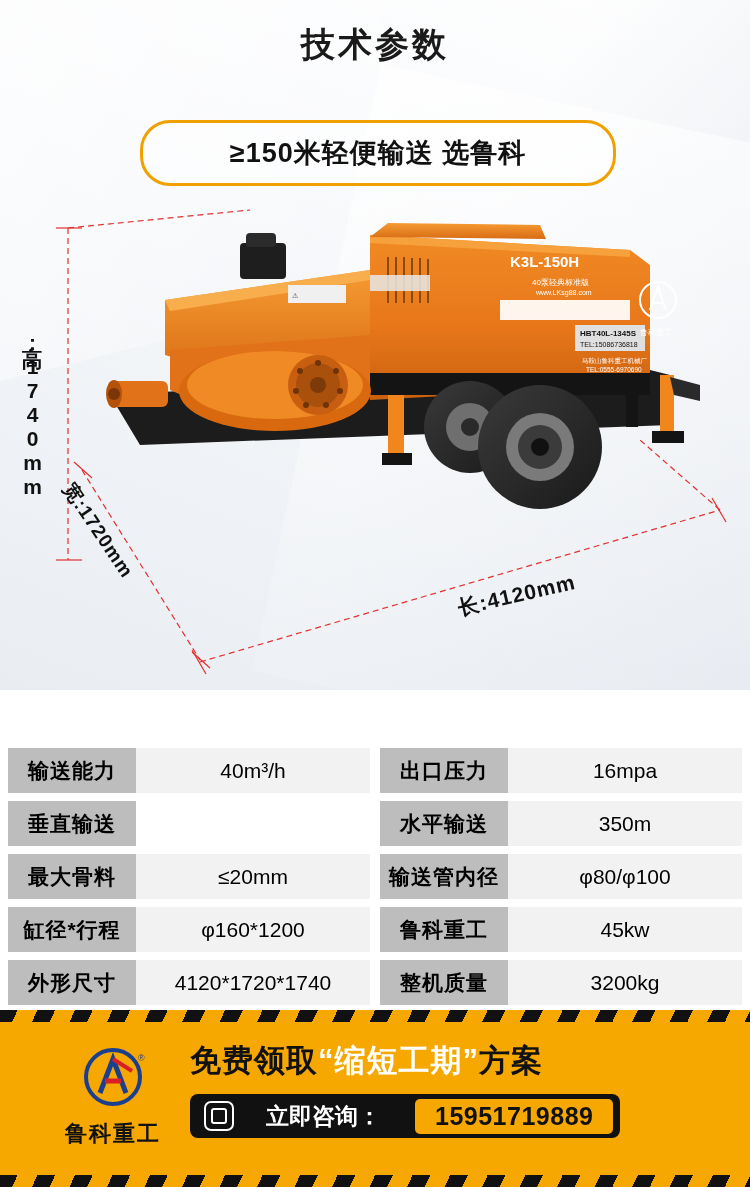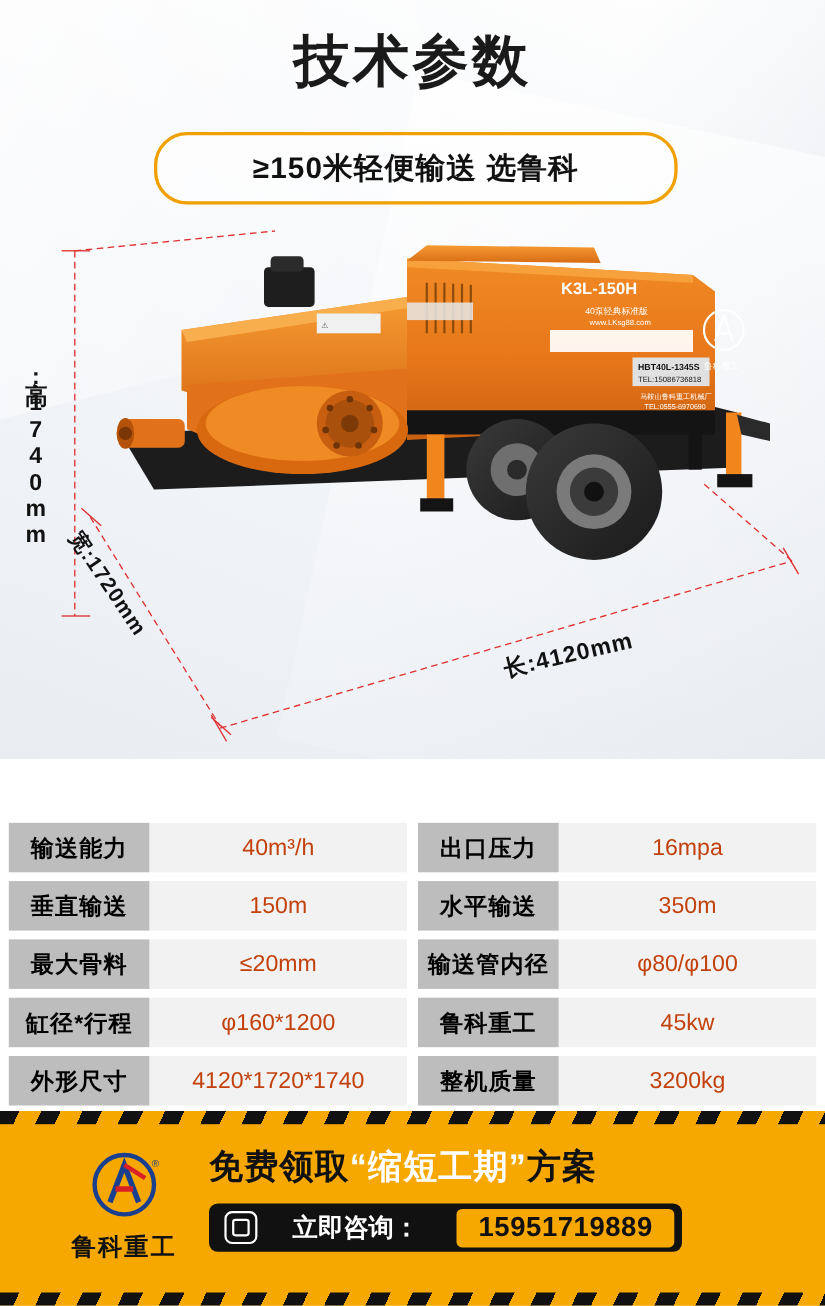--- a/index.html
+++ b/index.html
@@ -27,21 +27,21 @@
     transform:rotate(-14deg);
   }
   .hero:after{
     content:"";position:absolute;right:-160px;top:120px;width:600px;height:620px;
     background:linear-gradient(160deg,rgba(255,255,255,.75),rgba(222,228,236,.15));
     transform:rotate(12deg);
   }
 
   .title{
     position:absolute;top:22px;left:0;width:750px;text-align:center;
-    font-size:51px;font-weight:bold;color:#1a1a1a;letter-spacing:3px;
+    font-size:34px;font-weight:bold;color:#1a1a1a;letter-spacing:3px;
     z-index:5;
   }
   .subtitle-box{
     position:absolute;top:95px;left:140px;width:470px;height:60px;
     border:3px solid #f0a000;border-radius:30px;
     background:rgba(255,255,255,.55);
     display:flex;align-items:center;justify-content:center;
     z-index:5;
     margin-top:25px;
   }
@@ -73,21 +73,21 @@
   .specs{
     position:absolute;top:748px;left:8px;width:734px;
     display:grid;grid-template-columns:1fr 1fr;column-gap:10px;row-gap:8px;
   }
   .spec-cell{display:flex;align-items:stretch;height:45px;}
   .spec-label{
     width:128px;background:#bdbdbd;color:#000;font-size:21px;font-weight:bold;
     display:flex;align-items:center;justify-content:center;letter-spacing:1px;
   }
   .spec-value{
-    flex:1;background:#f2f2f2;color:#c2410c;font-size:21px;
+    flex:1;background:#f2f2f2;color:#000000;font-size:21px;
     display:flex;align-items:center;justify-content:center;
   }
 
   
   .banner{
     position:absolute;left:0;top:1010px;width:750px;height:177px;
     background:#f6a800;
   }
   .hazard{
     position:absolute;left:0;top:0;width:750px;height:12px;
@@ -274,21 +274,20 @@
     <div class="spec-cell">
       <div class="spec-label">输送能力</div>
       <div class="spec-value">40m³/h</div>
     </div>
     <div class="spec-cell">
       <div class="spec-label">出口压力</div>
       <div class="spec-value">16mpa</div>
     </div>
     <div class="spec-cell">
       <div class="spec-label">垂直输送</div>
-      <div class="spec-value">150m</div>
     </div>
     <div class="spec-cell">
       <div class="spec-label">水平输送</div>
       <div class="spec-value">350m</div>
     </div>
     <div class="spec-cell">
       <div class="spec-label">最大骨料</div>
       <div class="spec-value">≤20mm</div>
     </div>
     <div class="spec-cell">

